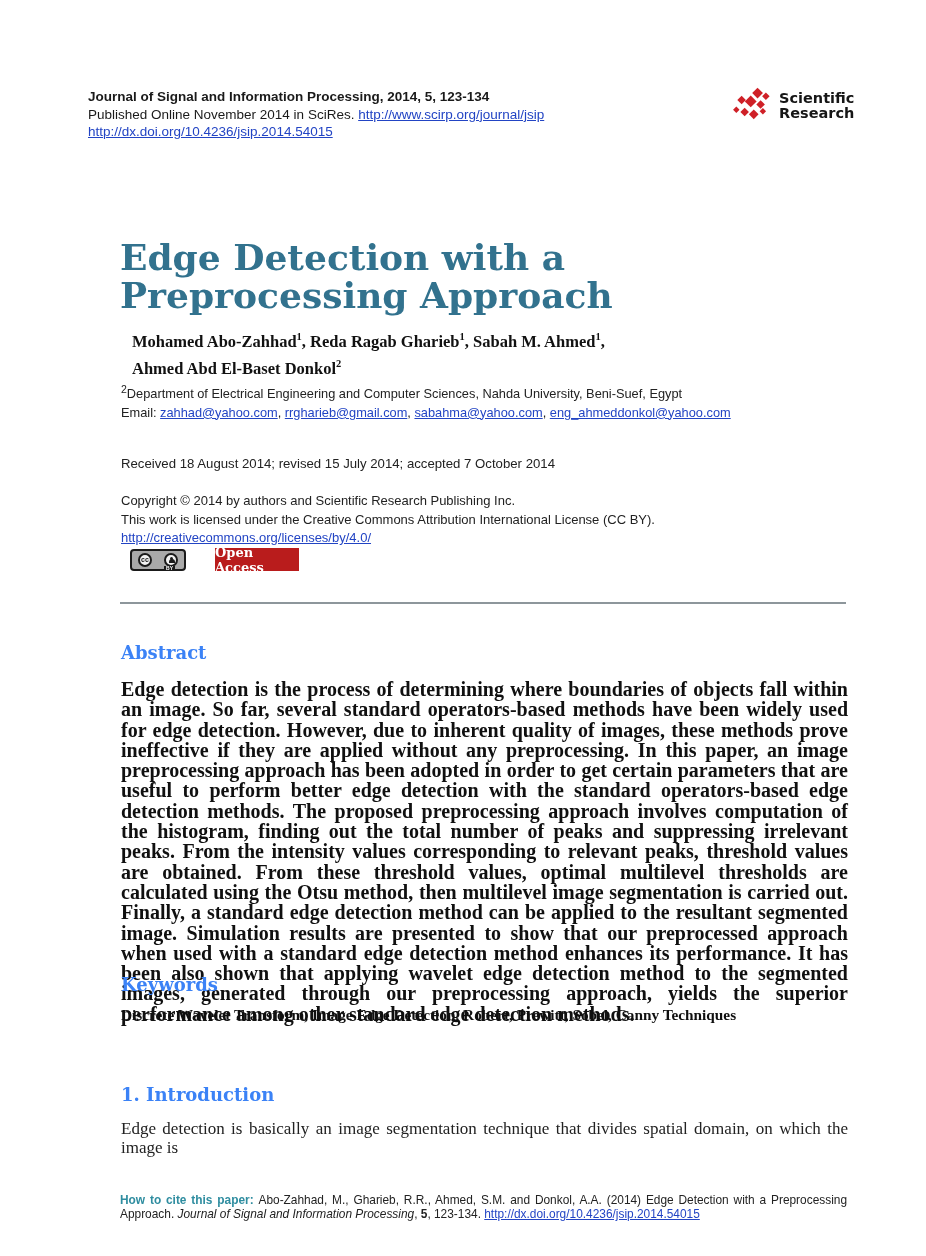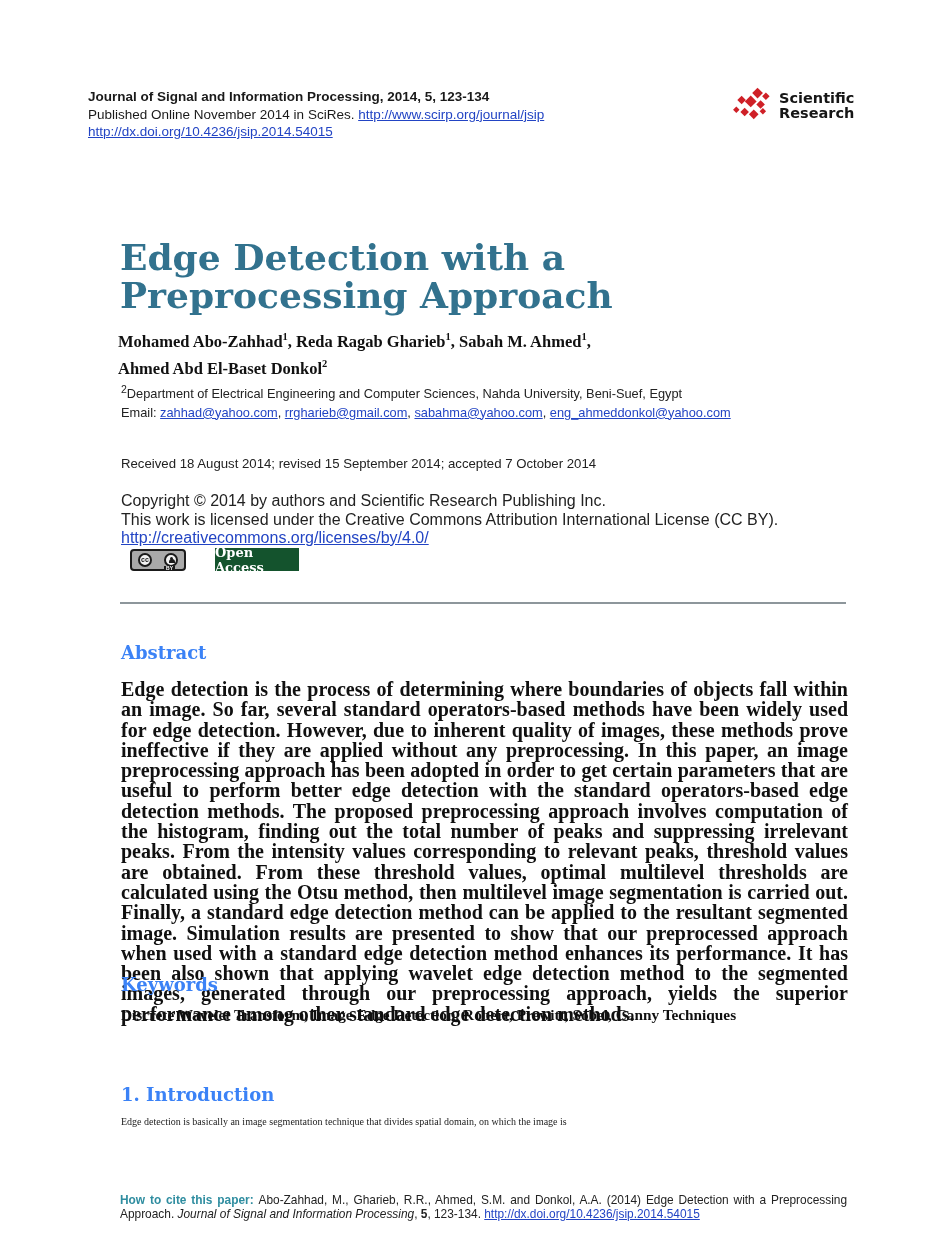--- a/index.html
+++ b/index.html
@@ -19,58 +19,58 @@
 
   
   .logo { position: absolute; left: 731px; top: 84px; display: flex; align-items: center; }
   .logo-text { margin-left: 4px; font-family: "DejaVu Sans", sans-serif; font-weight: bold; font-size: 14.5px; line-height: 15.5px; color: #161616; }
 
   
   .title { position: absolute; left: 120px; top: 214px; width: 660px;
     font-family: "DejaVu Serif", serif; font-weight: bold; font-size: 36px; line-height: 38px; color: #32728e; }
 
   
-  .authors { position: absolute; left: 118px; top: 326px; width: 680px;
+  .authors { position: absolute; left: 132px; top: 326px; width: 680px;
     font-family: "Liberation Serif", serif; font-weight: bold; font-size: 16.5px; line-height: 22px; color: #111; }
   .authors sup, .affil sup { font-size: 10.5px; }
 
   
   .affil { position: absolute; left: 121px; top: 380px; width: 720px; font-size: 12.8px; line-height: 18.5px; color: #222; }
 
   .received { position: absolute; left: 121px; top: 456px; width: 720px; font-size: 13.2px; color: #222; }
-  .copyright { position: absolute; left: 121px; top: 492px; width: 720px; font-size: 16px; line-height: 18.5px; color: #222; }
+  .copyright { position: absolute; left: 121px; top: 492px; width: 720px; font-size: 13px; line-height: 18.5px; color: #222; }
 
   
   .badges { position: absolute; left: 130px; top: 548px; display: flex; align-items: center; gap: 29px; }
   .cc-badge { position: relative; width: 56px; height: 22px; background: #a9a9a9; border: 2px solid #1a1a1a;
     border-radius: 4px; display: flex; align-items: center; justify-content: space-around; box-sizing: border-box; }
   .cc-circle { width: 14px; height: 14px; border: 2px solid #1a1a1a; border-radius: 50%; box-sizing: border-box;
     display: flex; align-items: center; justify-content: center; position: relative; background: #f2f2f2; }
   .cc-txt { font-size: 7px; font-weight: bold; line-height: 1; color: #1a1a1a; }
   .person-head { position: absolute; top: 2px; left: 4px; width: 3px; height: 3px; border-radius: 50%; background: #1a1a1a; }
   .person-body { position: absolute; bottom: 1.5px; left: 2.5px; width: 6px; height: 4px; border-radius: 3px 3px 0 0; background: #1a1a1a; }
   .by-label { position: absolute; bottom: -2px; right: 9px; background: #1a1a1a; color: #fff;
     font-size: 5px; font-weight: bold; line-height: 5px; padding: 0 2px; }
-  .oa-badge { width: 84px; height: 23px; background: #14532d; display: flex; align-items: center; justify-content: center; }
+  .oa-badge { width: 84px; height: 23px; background: #b91c1c; display: flex; align-items: center; justify-content: center; }
   .oa-badge span { font-family: "DejaVu Serif", serif; font-weight: bold; font-size: 13px; color: #ffffff; }
 
   .divider { position: absolute; left: 120px; top: 602px; width: 726px; height: 2px; background: #8d969b; }
 
   
   .section-h { position: absolute; font-family: "DejaVu Serif", serif; font-weight: bold; font-size: 18px; color: #3b82f6; }
   .abstract-h { left: 121px; top: 627px; }
   .abstract-body { position: absolute; left: 121px; top: 659px; width: 727px;
     font-family: "Liberation Serif", serif; font-weight: bold; font-size: 20px; line-height: 20.3px;
     text-align: justify; color: #101010; }
   .keywords-h { left: 121px; top: 959px; text-align: right; }
   .keywords-body { position: absolute; left: 121px; top: 991px; width: 727px;
     font-family: "Liberation Serif", serif; font-weight: bold; font-size: 15.3px; color: #101010; }
   .intro-h { left: 121px; top: 1069px; }
   .intro-body { position: absolute; left: 121px; top: 1102px; width: 727px;
-    font-family: "Liberation Serif", serif; font-size: 10px; line-height: 19px; text-align: justify; color: #222; }
+    font-family: "Liberation Serif", serif; font-size: 17px; line-height: 19px; text-align: justify; color: #222; }
 
   
   .footer { position: absolute; left: 120px; top: 1193px; width: 727px;
     font-size: 11.9px; line-height: 14px; text-align: justify; color: #222; }
   .footer .cite-label { color: #2f8da0; font-weight: bold; }
   .footer .it { font-style: italic; }
   .footer .bd { font-weight: bold; }
 </style>
 </head>
 <body>
@@ -116,21 +116,21 @@
 
   <div class="affil">
     <div>
       <sup>2</sup><span>Department of Electrical Engineering and Computer Sciences, Nahda University, Beni-Suef, Egypt</span>
     </div>
     <div>
       <span>Email: </span><span class="link">zahhad@yahoo.com</span><span>, </span><span class="link">rrgharieb@gmail.com</span><span>, </span><span class="link">sabahma@yahoo.com</span><span>, </span><span class="link">eng_ahmeddonkol@yahoo.com</span>
     </div>
   </div>
 
-  <div class="received">Received 18 August 2014; revised 15 September 2014; accepted 7 October 2014</div>
+  <div class="received">Received 18 August 2014; revised 15 July 2014; accepted 7 October 2014</div>
 
   <div class="copyright">
     <div>Copyright © 2014 by authors and Scientific Research Publishing Inc.</div>
     <div>This work is licensed under the Creative Commons Attribution International License (CC BY).</div>
     <div><span class="link">http://creativecommons.org/licenses/by/4.0/</span></div>
   </div>
 
   <div class="badges">
     <div class="cc-badge">
       <span class="cc-circle">

